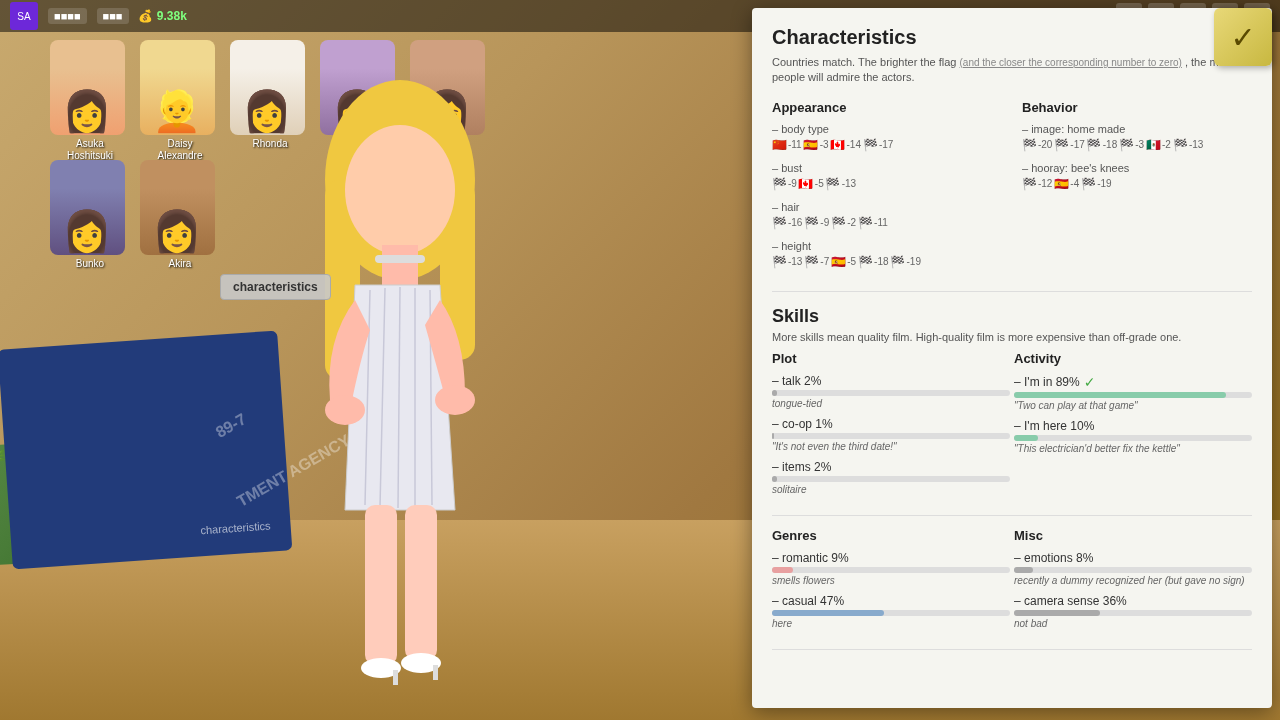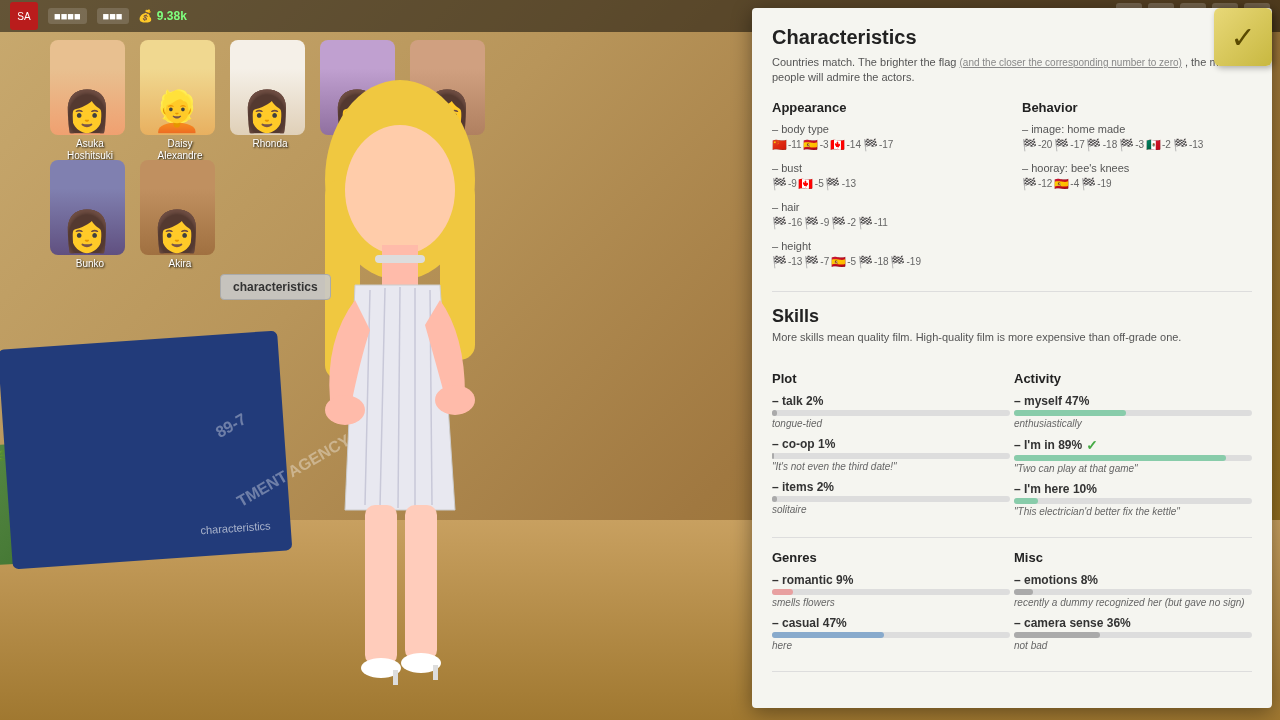--- a/index.html
+++ b/index.html
@@ -27,21 +27,21 @@
       height: 32px;
       background: rgba(0,0,0,0.5);
       display: flex;
       align-items: center;
       padding: 0 10px;
       gap: 10px;
       z-index: 10;
     }
     .hud-avatar {
       width: 28px; height: 28px;
-      background: #b91c1c;
+      background: #6d28d9;
       border-radius: 3px;
       display: flex; align-items: center; justify-content: center;
       font-size: 10px; color: #fff;
     }
     .hud-bar-item {
       background: rgba(255,255,255,0.15);
       border-radius: 3px;
       padding: 2px 6px;
       font-size: 11px;
       color: #fff;
@@ -255,42 +255,42 @@
     .skills-title {
       font-size: 18px;
       font-weight: bold;
       color: #222;
       margin-top: 14px;
       margin-bottom: 4px;
     }
     .skills-desc {
       font-size: 11px;
       color: #555;
-      margin-bottom: 28px;
+      margin-bottom: 8px;
     }
     .skills-columns {
       display: flex;
       gap: 4px;
     }
     .skills-col {
       flex: 1;
     }
     .skills-col-title {
       font-size: 13px;
       font-weight: bold;
       color: #222;
       margin-bottom: 8px;
     }
     .skill-item {
       margin-bottom: 8px;
     }
     .skill-name {
       font-size: 12px;
       color: #333;
-      font-weight: 700;
+      font-weight: 400;
     }
     .skill-bar-container {
       height: 6px;
       background: #ddd;
       border-radius: 3px;
       margin: 2px 0;
       width: 100%;
     }
     .skill-bar {
       height: 100%;
@@ -631,27 +631,20 @@
         <div class="skill-bar-container">
           <div class="skill-bar" style="width:2%; background:#aaa;"></div>
         </div>
         <div class="skill-desc">solitaire</div>
       </div>
     </div>
 
     <div class="skills-col">
       <div class="skills-col-title">Activity</div>
 
-      <div class="skill-item">
-        <div class="skill-name">– myself 47%</div>
-        <div class="skill-bar-container">
-          <div class="skill-bar" style="width:47%; background:#88ccaa;"></div>
-        </div>
-        <div class="skill-desc">enthusiastically</div>
-      </div>
 
       <div class="skill-item">
         <div class="skill-name" style="display:flex;align-items:center;gap:4px;">– I'm in 89% <span class="skill-check">✓</span></div>
         <div class="skill-bar-container">
           <div class="skill-bar" style="width:89%; background:#88ccaa;"></div>
         </div>
         <div class="skill-desc">"Two can play at that game"</div>
       </div>
 
       <div class="skill-item">

